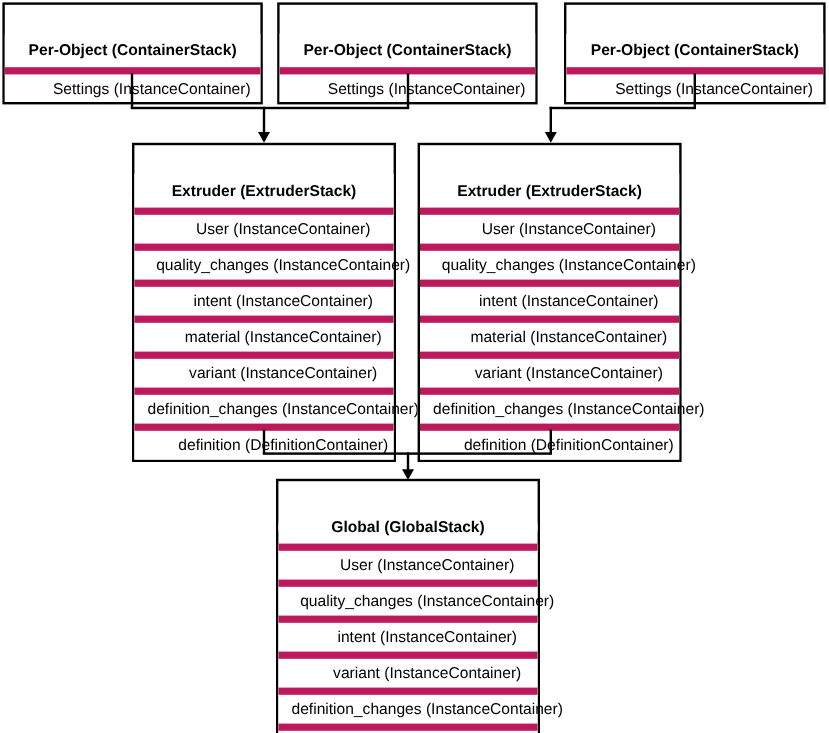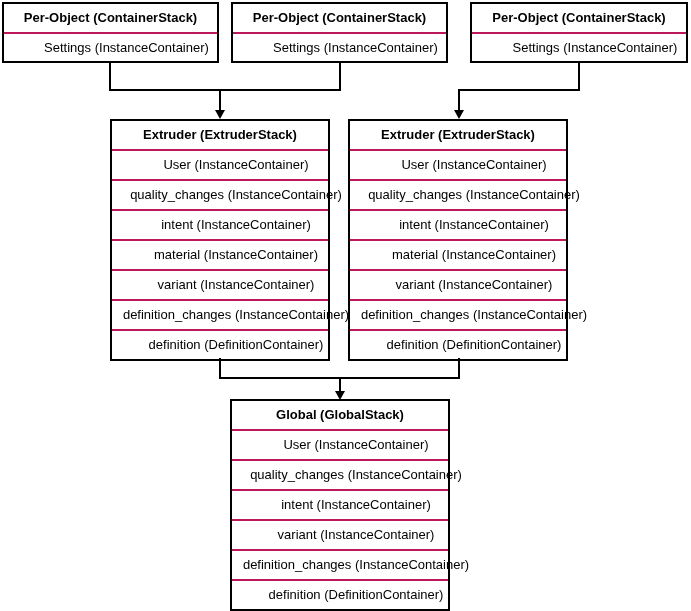--- a/index.html
+++ b/index.html
@@ -33,25 +33,26 @@
     justify-content: center;
     text-align: center;
     color: #000000;
     font-size: 13px;
     line-height: 14px;
     padding: 0 4px;
     white-space: nowrap;
     background: #ffffff;
   }
   .stack-row + .stack-row {
-    border-top: 2px solid #be185d;
+    border-top: 6px solid #be185d;
     padding-left: 36px;
   }
   .stack-row.header {
     font-weight: bold;
+    margin-top: 24px;
   }
 
   
   .conn-v {
     position: absolute;
     width: 0;
     border-left: 2px solid #000000;
   }
   .conn-h {
     position: absolute;

